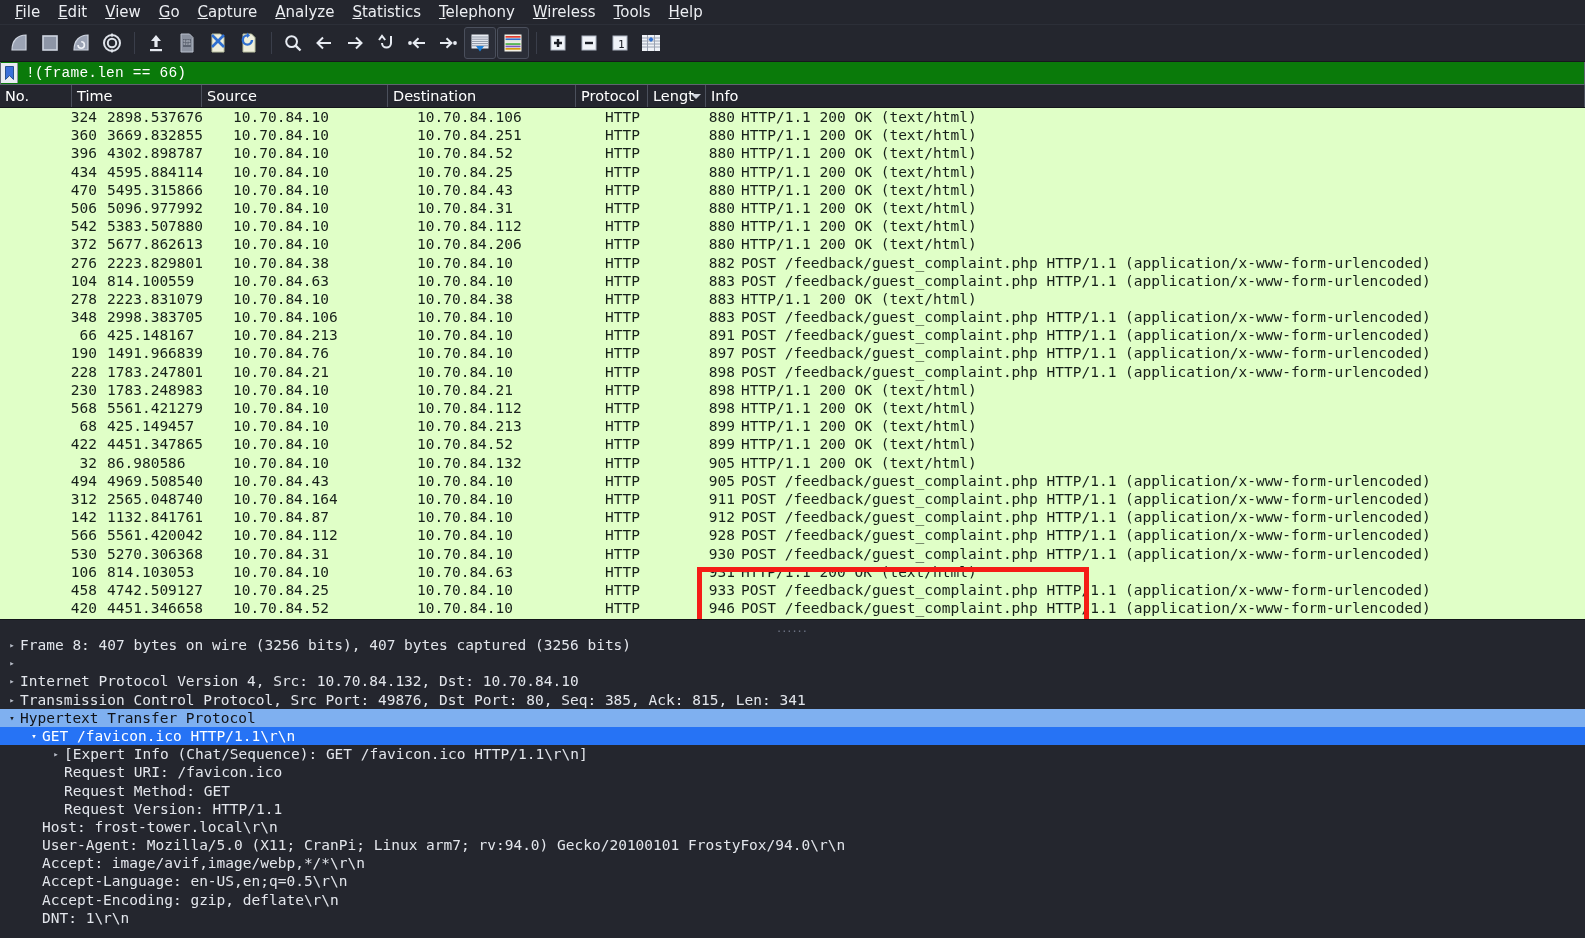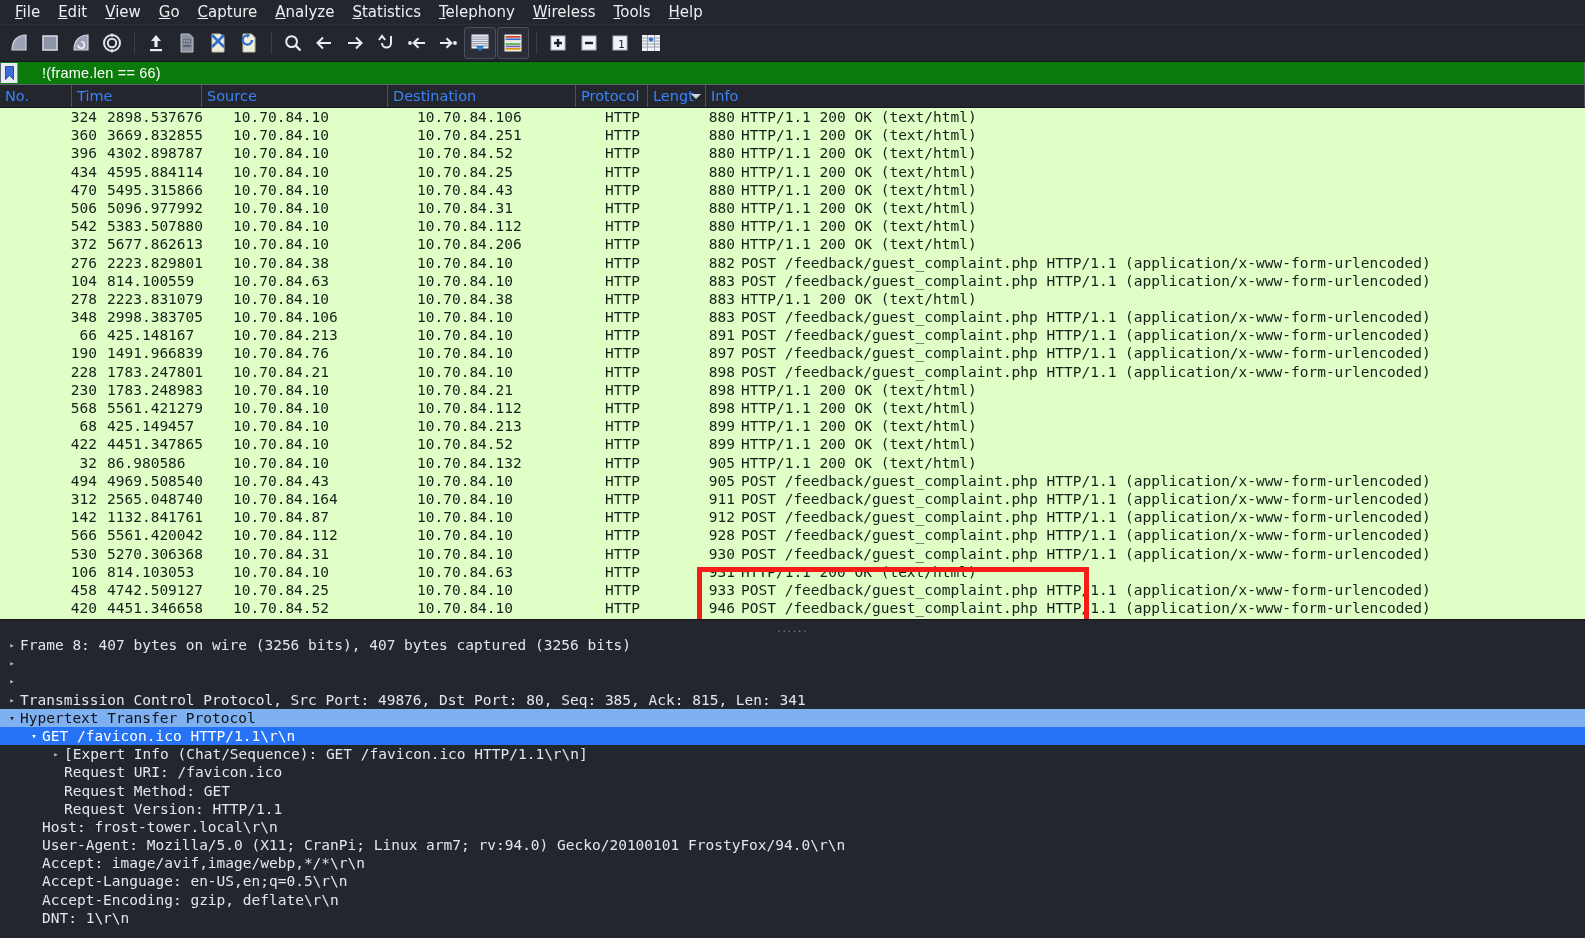--- a/index.html
+++ b/index.html
@@ -34,31 +34,31 @@
   
   #filterbar{
     height:22px;background:#0a7a0a;display:flex;align-items:center;
     border:1px solid #5f6470;border-top:none;
   }
   #filter-bookmark{
     width:16px;height:20px;display:flex;align-items:center;justify-content:center;
     background:#e9ecf2;border-right:1px solid #8d93a0;flex:0 0 auto;
   }
   #filter-text{
-    flex:1;padding-left:24px;color:#ffffff;
-    font-family:Liberation Sans, sans-serif;font-size:14.5px;
+    flex:1;padding-left:8px;color:#ffffff;
+    font-family:Liberation Mono, monospace;font-size:14.5px;
     letter-spacing:.2px;
   }
   
   #plist-header{
     display:flex;background:#24262e;height:22px;align-items:stretch;
     border-bottom:1px solid #14161b;
   }
   .ph{
-    color:#3b82f6;font-size:14.5px;display:flex;align-items:center;
+    color:#ffffff;font-size:14.5px;display:flex;align-items:center;
     padding-left:5px;border-right:1px solid #4b505c;box-sizing:border-box;
     position:relative;white-space:nowrap;overflow:hidden;
   }
   .ph .sortarrow{
     position:absolute;right:4px;top:50%;margin-top:-2px;
     width:0;height:0;border-left:5px solid transparent;border-right:5px solid transparent;
     border-top:5px solid #cfd3dc;
   }
   #plist{
     background:#e0ffc7;height:511px;overflow:hidden;position:relative;
@@ -562,20 +562,21 @@
 <div id="detail">
     <div class="drow" style="padding-left: 6px;">
       <span class="twisty">▸</span>
       <span class="dtxt">Frame 8: 407 bytes on wire (3256 bits), 407 bytes captured (3256 bits)</span>
     </div>
     <div class="drow" style="padding-left: 6px;">
       <span class="twisty">▸</span>
     </div>
     <div class="drow" style="padding-left: 6px;">
       <span class="twisty">▸</span>
+      <span class="dtxt">Internet Protocol Version 4, Src: 10.70.84.132, Dst: 10.70.84.10</span>
     </div>
     <div class="drow" style="padding-left: 6px;">
       <span class="twisty">▸</span>
       <span class="dtxt">Transmission Control Protocol, Src Port: 49876, Dst Port: 80, Seq: 385, Ack: 815, Len: 341</span>
     </div>
     <div class="drow sel-light" style="padding-left: 6px;">
       <span class="twisty dark">▾</span>
       <span class="dtxt">Hypertext Transfer Protocol</span>
     </div>
     <div class="drow sel-strong" style="padding-left: 28px;">

